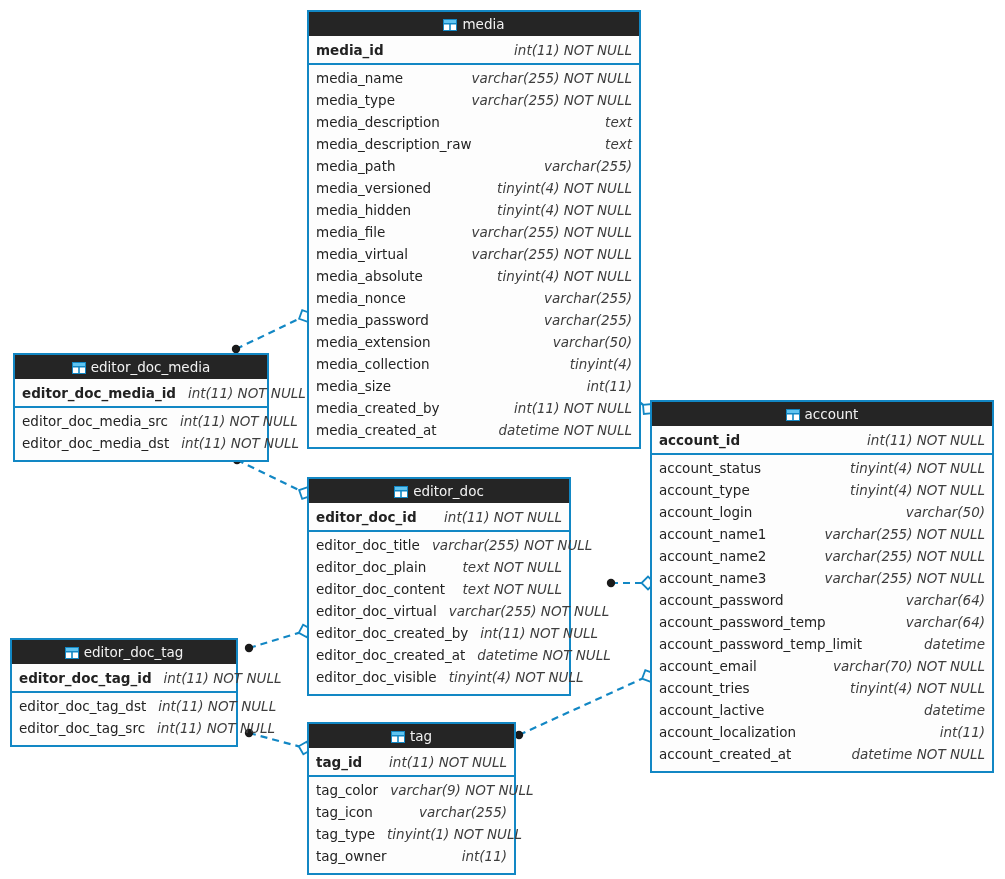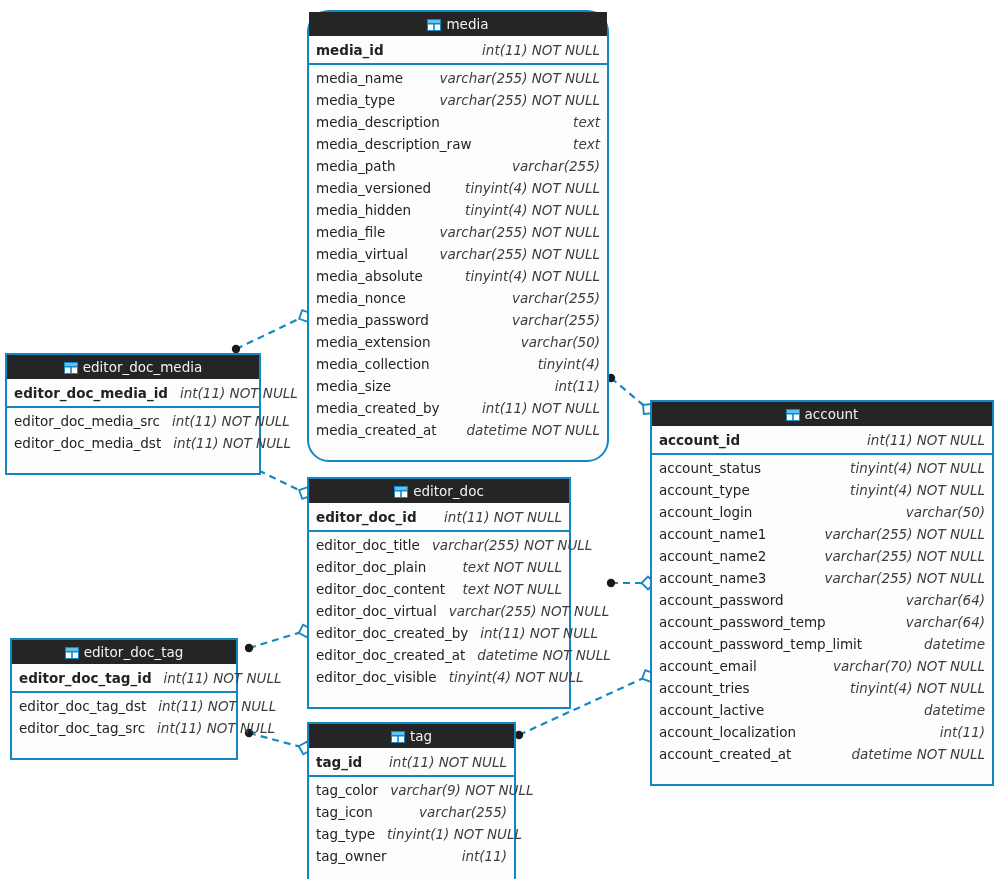--- a/index.html
+++ b/index.html
@@ -76,21 +76,21 @@
   .fname {
     text-align: left;
     padding-right: 12px;
   }
   .ftype {
     text-align: right;
     color: #3d3d3d;
     font-style: italic;
   }
   .body-rows {
-    padding: 2px 0 19px 0;
+    padding: 2px 0 6px 0;
   }
   .pk-row {
     padding: 2px 0 1px 0;
   }
 </style>
 </head>
 <body>
 
 <div id="canvas">
   <svg id="edges" viewBox="0 0 1005 879" width="1005" height="879">
@@ -124,21 +124,21 @@
         <circle cx="249" cy="733" r="4.2" fill="#1a1a1a"></circle>
         <polygon points="311.27866233477107,749.6817845539565 303.31821544604344,754.2786623347711 298.72133766522893,746.3182154460435 306.68178455395656,741.7213376652289" fill="#ffffff" stroke="#1287c4" stroke-width="1.8"></polygon>
       </g>
       <g>
         <line x1="519" y1="735" x2="642.0889110506321" y2="678.7035213024241" stroke="#1287c4" stroke-width="2.2" stroke-dasharray="7,5"></line>
         <circle cx="519" cy="735" r="4.2" fill="#1a1a1a"></circle>
         <polygon points="653.9110889493679,673.2964786975759 650.7035213024241,681.9110889493679 642.0889110506321,678.7035213024241 645.2964786975759,670.0889110506321" fill="#ffffff" stroke="#1287c4" stroke-width="1.8"></polygon>
       </g>
     </svg>
   <div id="entity-layer">
-      <div class="entity" style="left: 307px; top: 10px; width: 302px; border-radius: 22px;">
+      <div class="entity" style="left: 307px; top: 10px; width: 334px;">
         <div class="ent-header"><svg class="tbl-icon" viewBox="0 0 14 12" xmlns="http://www.w3.org/2000/svg">
             <rect x="0" y="0" width="14" height="12" fill="#1287c4"></rect>
             <rect x="1" y="1" width="12" height="3" fill="#5fc3f0"></rect>
             <rect x="1" y="5.5" width="5.2" height="5.5" fill="#ffffff"></rect>
             <rect x="7.8" y="5.5" width="5.2" height="5.5" fill="#ffffff"></rect>
           </svg><span>media</span></div>
         <div class="pk-row">
           <div class="row">
             <span class="fname">media_id</span>
             <span class="ftype">int(11) NOT NULL</span>
@@ -324,21 +324,21 @@
           <div class="row">
             <span class="fname">editor_doc_created_at</span>
             <span class="ftype">datetime NOT NULL</span>
           </div>
           <div class="row">
             <span class="fname">editor_doc_visible</span>
             <span class="ftype">tinyint(4) NOT NULL</span>
           </div>
         </div>
       </div>
-      <div class="entity" style="left: 5px; top: 353px; width: 256px;">
+      <div class="entity" style="left: 13px; top: 353px; width: 256px;">
         <div class="ent-header"><svg class="tbl-icon" viewBox="0 0 14 12" xmlns="http://www.w3.org/2000/svg">
             <rect x="0" y="0" width="14" height="12" fill="#1287c4"></rect>
             <rect x="1" y="1" width="12" height="3" fill="#5fc3f0"></rect>
             <rect x="1" y="5.5" width="5.2" height="5.5" fill="#ffffff"></rect>
             <rect x="7.8" y="5.5" width="5.2" height="5.5" fill="#ffffff"></rect>
           </svg><span>editor_doc_media</span></div>
         <div class="pk-row">
           <div class="row">
             <span class="fname">editor_doc_media_id</span>
             <span class="ftype">int(11) NOT NULL</span>

